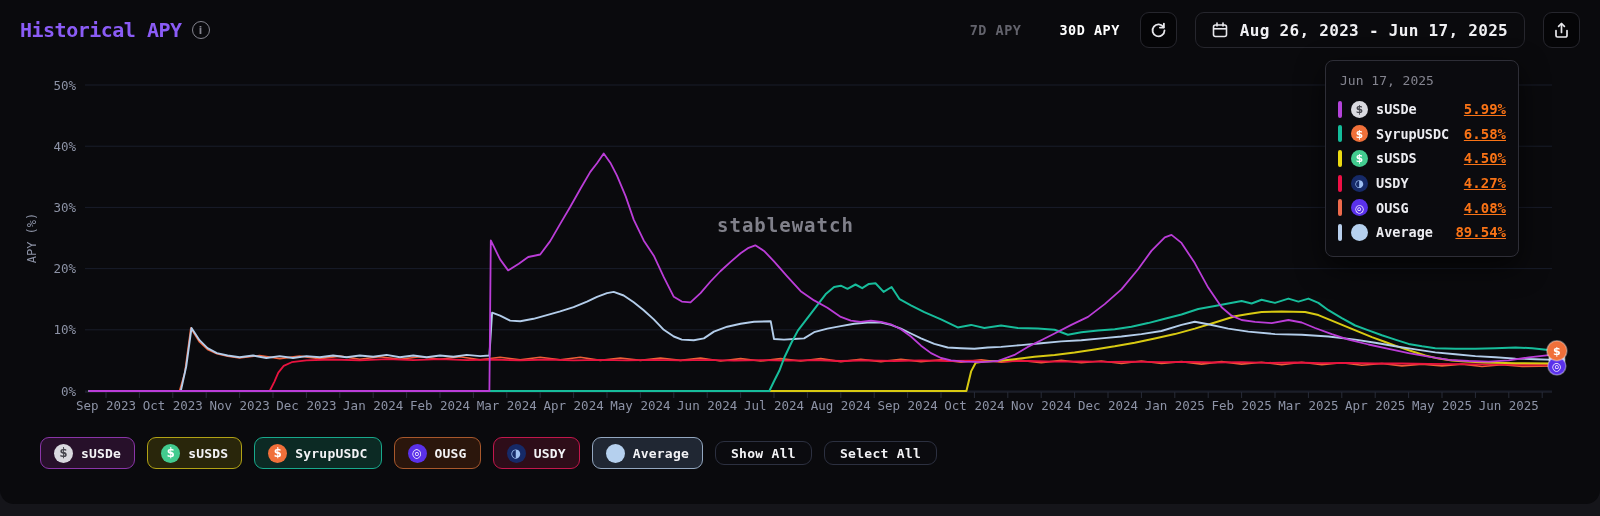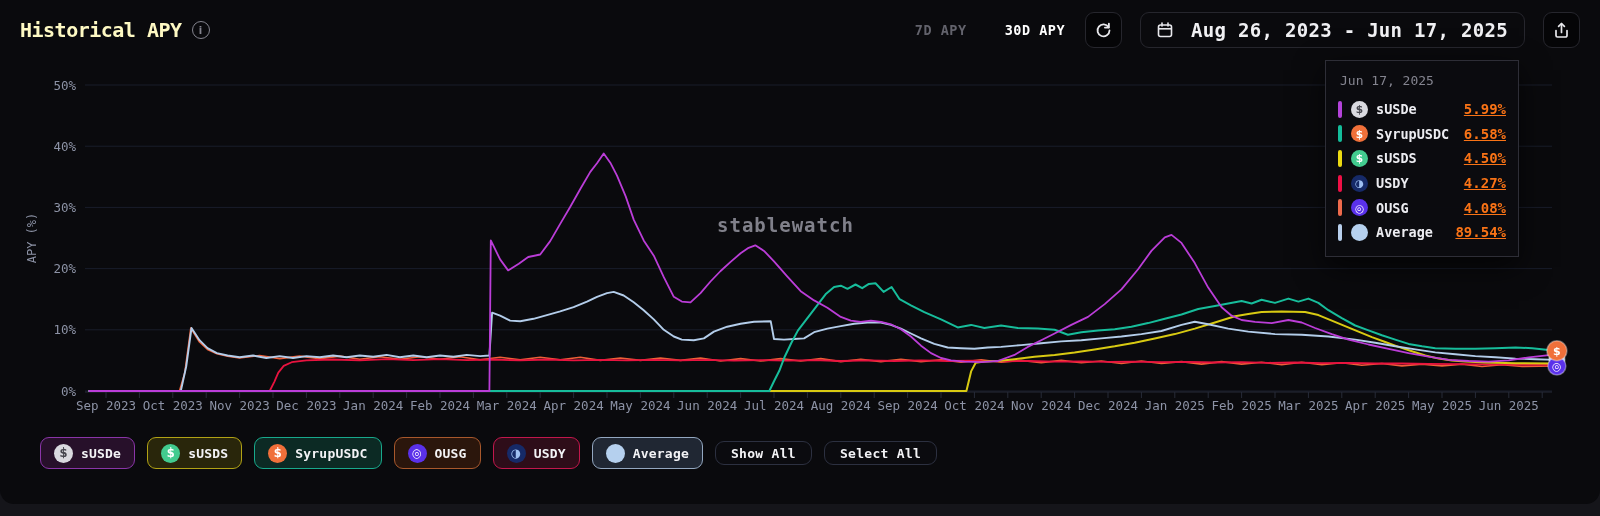--- a/index.html
+++ b/index.html
@@ -3,41 +3,41 @@
 <meta charset="utf-8">
 <style>
   html,body{margin:0;padding:0;background:#15151a;width:1600px;height:516px;overflow:hidden;
     font-family:"DejaVu Sans Mono",monospace;-webkit-font-smoothing:antialiased;}
   .card{position:absolute;top:0;left:0;width:1600px;height:504px;background:#0a0a0d;
     border-radius:0 0 14px 14px;overflow:hidden;}
   
   .hdr{position:absolute;top:0;left:0;right:0;height:60px;display:flex;align-items:center;
     justify-content:space-between;padding:0 20px;box-sizing:border-box;}
   .title-wrap{display:flex;align-items:center;gap:10px;}
-  .title{font-size:20px;font-weight:bold;color:#fef9c3;letter-spacing:-0.5px;margin:0;}
+  .title{font-size:20px;font-weight:bold;color:#8b5cf6;letter-spacing:-0.5px;margin:0;}
   .info{width:16px;height:16px;border:1.5px solid #84848e;border-radius:50%;color:#84848e;
     font-size:10px;font-weight:bold;display:flex;align-items:center;justify-content:center;
     font-family:"DejaVu Sans",sans-serif;}
   .controls{display:flex;align-items:center;gap:12px;}
   .tgl{background:none;border:none;font-family:inherit;font-size:13.5px;font-weight:bold;
     letter-spacing:0.5px;cursor:pointer;padding:4px 2px;}
   .tgl.dim{color:#63636c;}
   .tgl.lit{color:#ffffff;margin-left:22px;}
   .icon-btn{width:37px;height:36px;background:#050507;border:1px solid #26262d;border-radius:9px;
     display:flex;align-items:center;justify-content:center;cursor:pointer;margin-left:6px;}
   .date-btn{height:36px;background:#0a0a0d;border:1px solid #26262d;border-radius:9px;
-    display:flex;align-items:center;gap:18px;padding:0 16px;cursor:pointer;color:#f0f0f3;
-    font-family:inherit;font-size:19px;font-weight:bold;letter-spacing:0.3px;margin-left:6px;}
+    display:flex;align-items:center;gap:12px;padding:0 16px;cursor:pointer;color:#f0f0f3;
+    font-family:inherit;font-size:16px;font-weight:bold;letter-spacing:0.3px;margin-left:6px;}
   
   svg.chart{position:absolute;top:0;left:0;}
   .watermark{position:absolute;top:214px;left:717px;color:#80808a;font-size:19px;
     font-weight:bold;letter-spacing:1px;pointer-events:none;}
   
   .ttip{position:absolute;top:60px;left:1325px;width:168px;background:rgba(11,11,15,0.97);
-    border:1px solid #2e2e37;border-radius:0;padding:10px 12px 11px;
+    border:1px solid #2e2e37;border-radius:8px;padding:10px 12px 11px;
     box-shadow:0 10px 28px rgba(0,0,0,0.65);}
   .ttip-date{color:#84848f;font-size:13px;margin:2px 0 9px 2px;}
   .tt-row{display:flex;align-items:center;height:24.6px;}
   .tt-bar{width:4px;height:17px;border-radius:2px;flex:0 0 4px;}
   .coin{width:17px;height:17px;border-radius:50%;margin:0 8px 0 9px;display:flex;
     align-items:center;justify-content:center;font-family:"DejaVu Sans",sans-serif;
     font-size:10.5px;font-weight:bold;flex:0 0 17px;}
   .tt-name{font-size:13.5px;font-weight:bold;color:#ececf1;}
   .tt-val{margin-left:auto;font-size:14px;font-weight:bold;color:#f97316;text-decoration:underline;}
   

